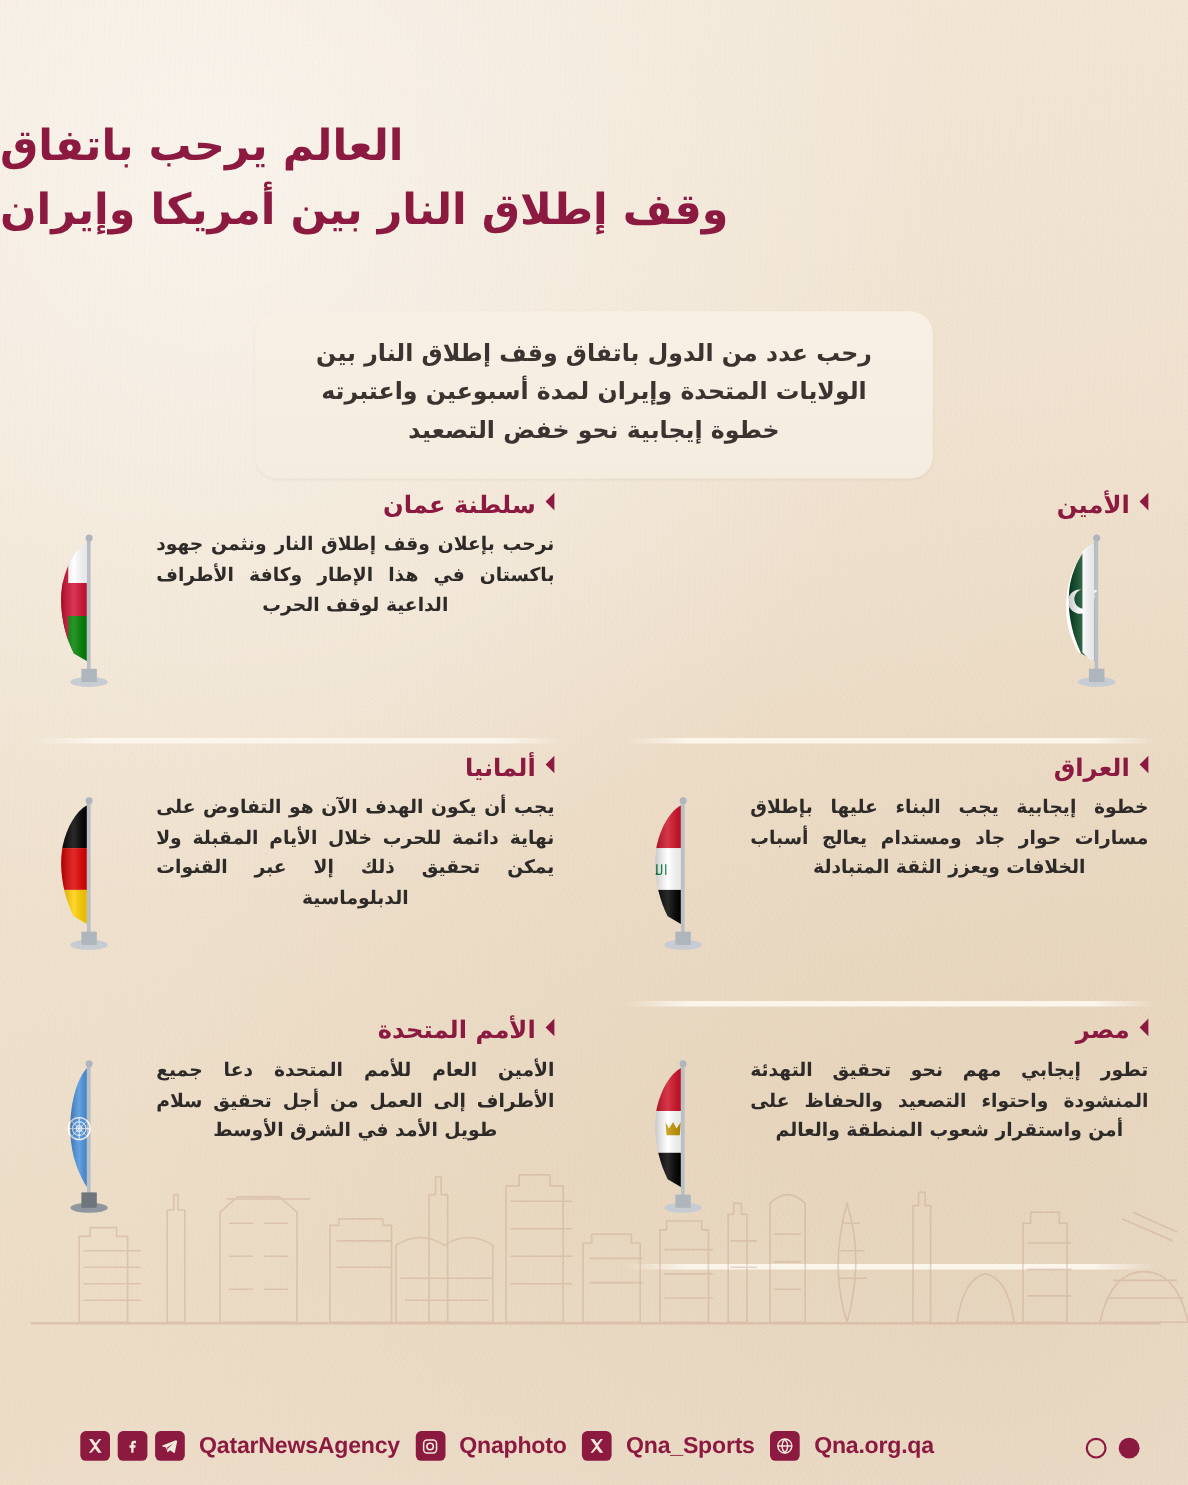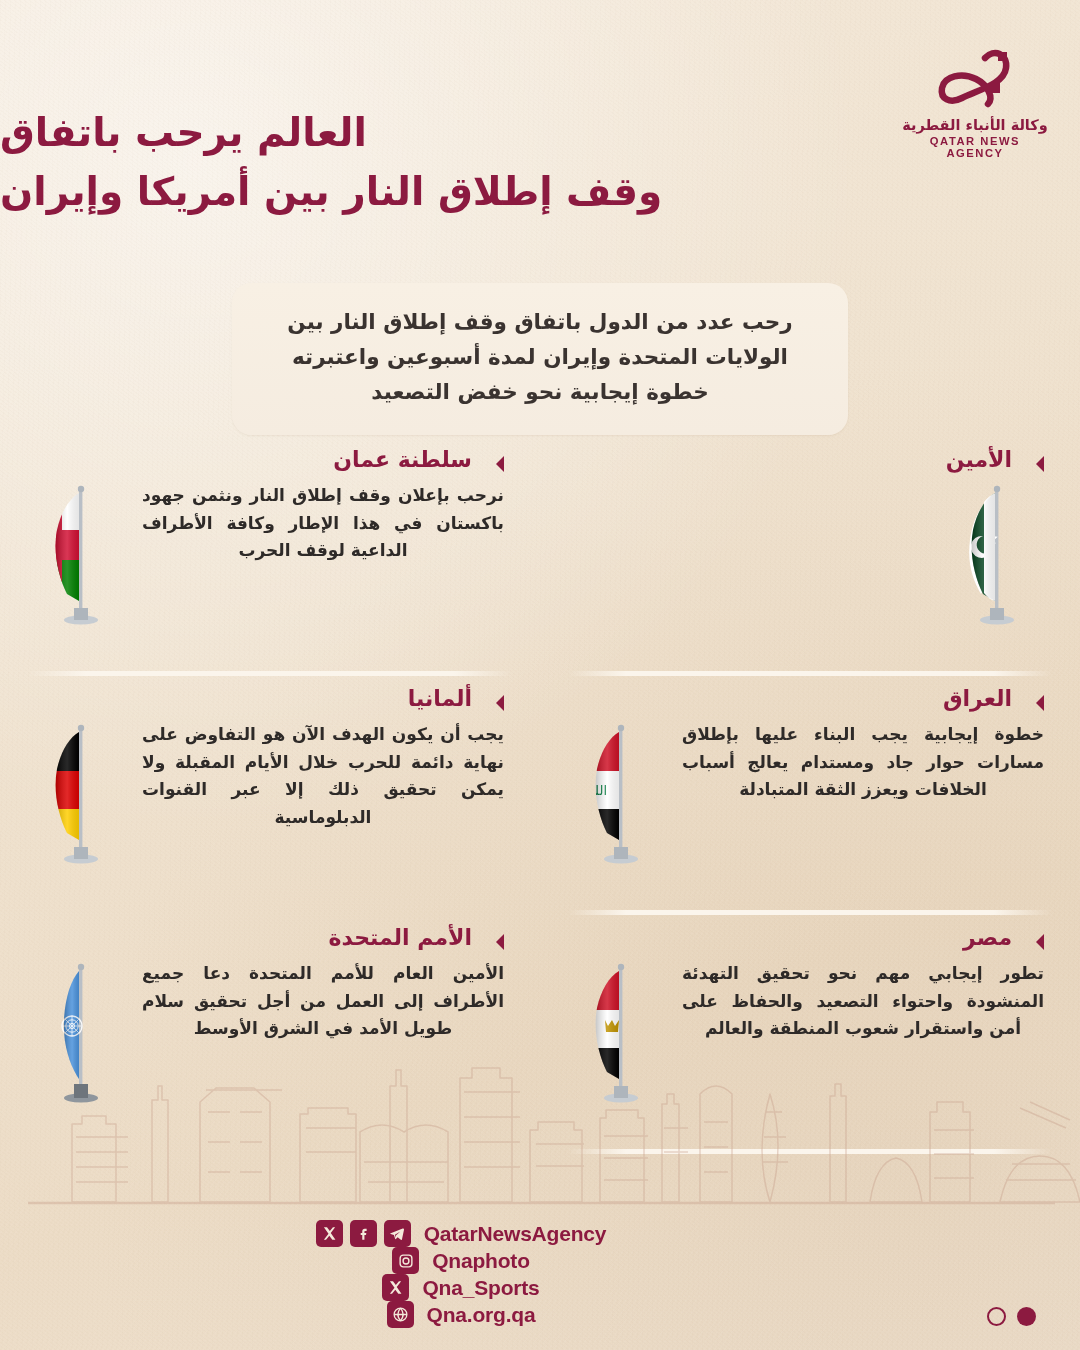--- a/index.html
+++ b/index.html
@@ -67,43 +67,43 @@
     column-gap:0; row-gap:0;
   }
   .cell { padding:10px 36px 14px; position:relative; height:239px; }
   .cell.divider::after {
     content:""; position:absolute; left:28px; right:28px; bottom:0;
     height:5px; border-radius:3px;
     background:linear-gradient(90deg,rgba(250,244,234,0) 0%,#fbf5ec 12%,#fbf5ec 88%,rgba(250,244,234,0) 100%);
   }
 
   .c-head {
-    display:flex; align-items:flex-end; justify-content:flex-start;
-    gap:24px; margin-bottom:8px;
+    display:flex; align-items:flex-start; justify-content:flex-start;
+    gap:9px; margin-bottom:8px;
   }
   .c-name { color:#8C1A40; font-size:22px; font-weight:bold; }
   .arrow { width:0; height:0; border:8px solid transparent;
            border-right-color:#8C1A40; border-left:0; margin-top:1px; }
 
   .c-body { display:flex; align-items:flex-start; gap:14px; }
   .c-text {
     flex:1; color:#2e2a28; font-size:17px; font-weight:bold;
     line-height:1.63; text-align:justify; text-align-last:center;
     padding-top:2px;
   }
   .flagwrap { width:92px; flex:0 0 92px; display:flex; justify-content:center; }
 
   
   .skyline { position:absolute; bottom:128px; left:0; width:1080px; height:180px; opacity:.42; }
 
   
   .footer {
     position:absolute; bottom:22px; left:0; width:936px;
     display:flex; align-items:center; justify-content:center;
-    direction:ltr; gap:0;flex-direction:column;
+    direction:ltr; gap:0;
   }
   .social { display:flex; align-items:center; gap:7px; }
   .sicon {
     width:27px; height:27px; border-radius:5px; background:#8C1A40;
     display:flex; align-items:center; justify-content:center;
     color:#f4e9da; flex:0 0 27px;
   }
   .shandle {
     color:#8C1A40; font-size:21px; font-weight:bold; margin:0 14px 0 6px;
     font-family:"Liberation Sans",sans-serif; letter-spacing:-.2px;
@@ -112,33 +112,20 @@
   .dot { width:19px; height:19px; border-radius:50%; }
   .dot.on  { background:#8C1A40; }
   .dot.off { border:2px solid #8C1A40; }
 </style>
 </head>
 <body>
 
 <div class="page">
   <div class="grain"></div>
 
-  <div class="logo">
-    <span>
-      <svg width="86" height="66" viewBox="0 0 86 66" aria-hidden="true">
-        <g fill="none" stroke="#8C1A40" stroke-width="6.5" stroke-linecap="round">
-          <path d="M53 12 C62 2, 76 8, 74 22 C72 38, 46 44, 30 52 C18 58, 8 53, 10 42 C12 30, 30 26, 44 33 C56 39, 62 52, 56 58"></path>
-        </g>
-        <rect x="66" y="6" width="9" height="9" fill="#8C1A40"></rect>
-        <rect x="58" y="37" width="10" height="10" fill="#8C1A40"></rect>
-      </svg>
-    </span>
-    <div class="logo-ar">وكالة الأنباء القطرية</div>
-    <div class="logo-en">QATAR NEWS AGENCY</div>
-  </div>
 
   <h1 class="title">
     <span class="l1">العالم يرحب باتفاق</span>
     <span class="l2">وقف إطلاق النار بين أمريكا وإيران</span>
   </h1>
 
   <div class="subtitle">رحب عدد من الدول باتفاق وقف إطلاق النار بين الولايات المتحدة وإيران لمدة أسبوعين واعتبرته خطوة إيجابية نحو خفض التصعيد</div>
 
   <div class="grid">
 

